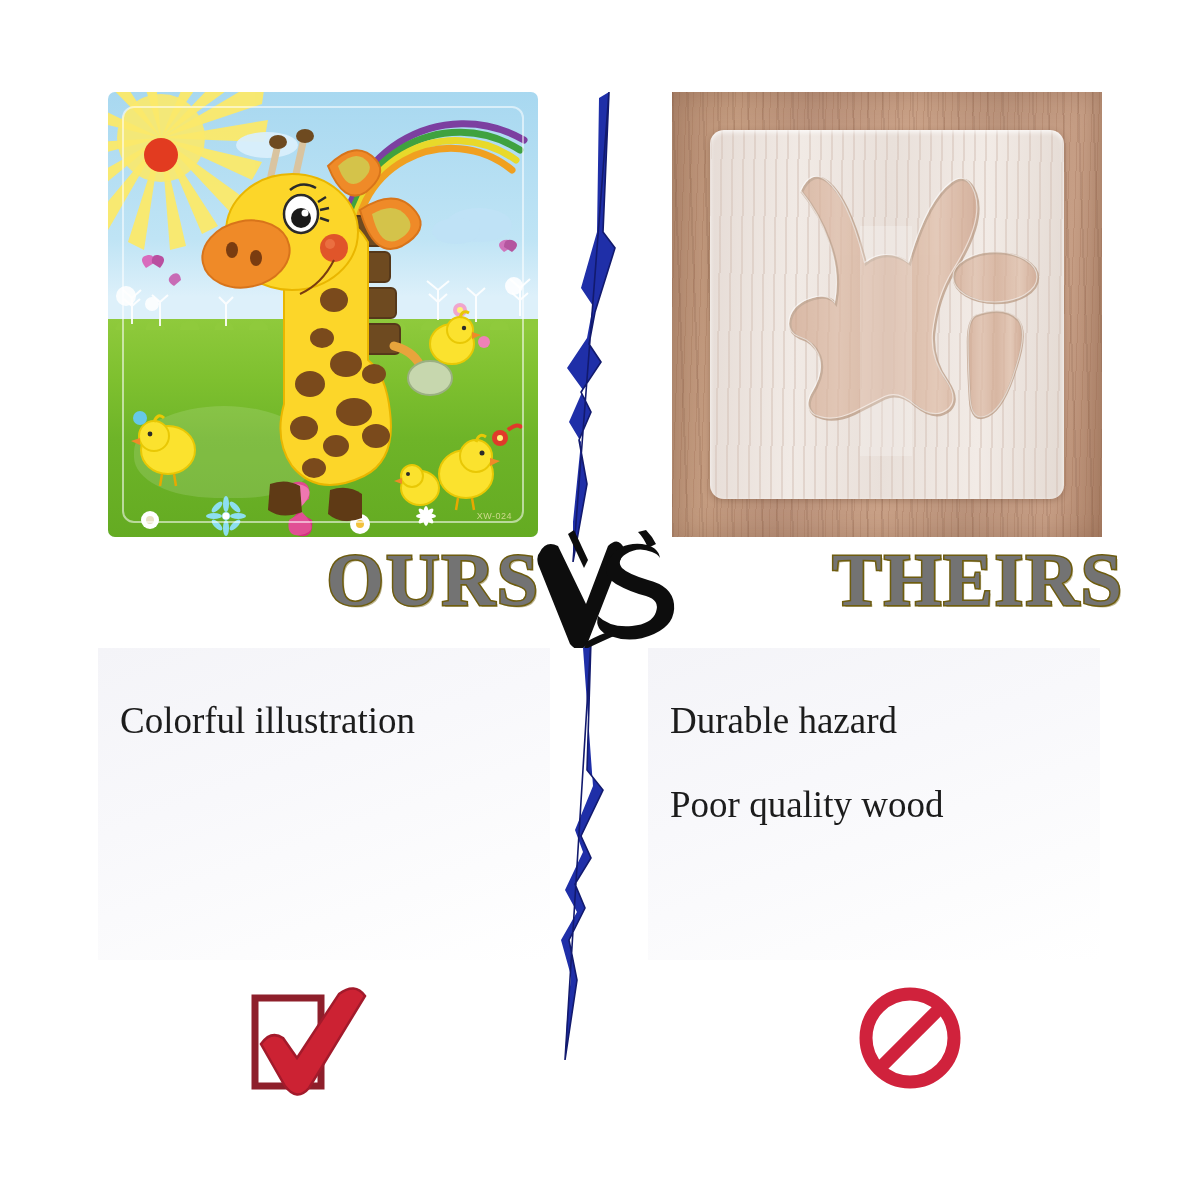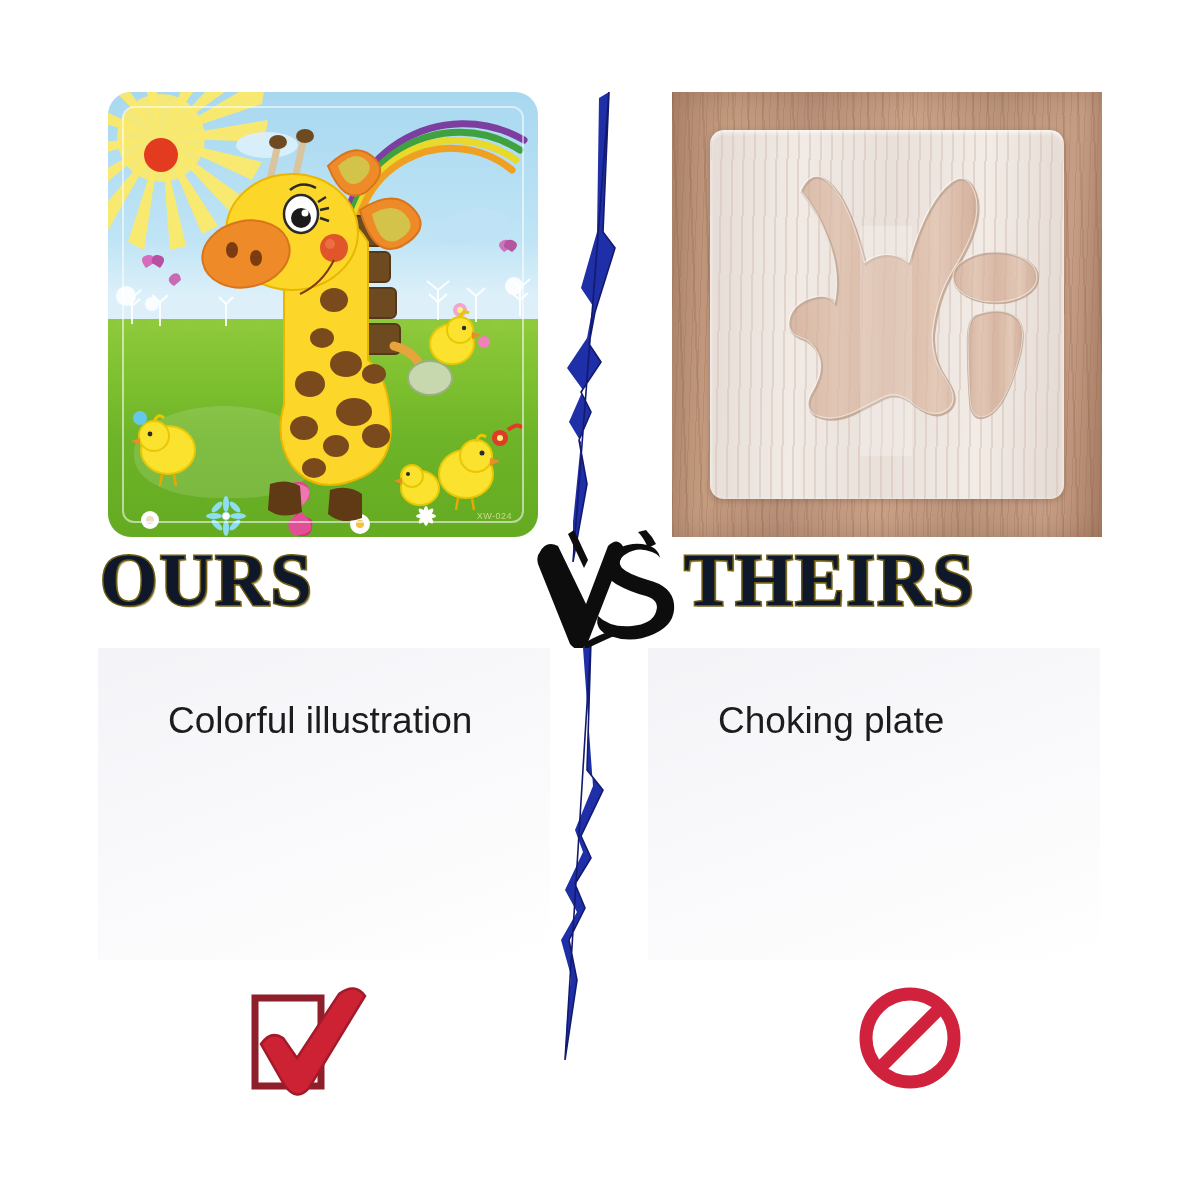--- a/index.html
+++ b/index.html
@@ -22,21 +22,21 @@
     width: 430px;
     height: 445px;
   }
   #ours-image  { left: 108px; }
   #theirs-image{ left: 672px; }
 
   
   .puzzle {
     position: absolute;
     inset: 0;
-    border-radius: 23px;
+    border-radius: 7px;
     overflow: hidden;
     background: linear-gradient(#a8d8f0 0%, #bfe4f5 33%, #ddf0fa 46%, #ddf0fa 47%);
   }
   .puzzle-inner-frame {
     position: absolute;
     left: 14px; top: 14px; right: 14px; bottom: 14px;
     border: 2px solid rgba(255,255,255,.55);
     border-radius: 12px;
     z-index: 9;
     pointer-events: none;
@@ -149,27 +149,27 @@
     width: 150px;
     height: 120px;
     z-index: 14;
   }
 
   
   .heading {
     position: absolute;
     top: 543px;
     width: 440px;
-    text-align: left;
+    text-align: right;
     font-family: "Liberation Serif", serif;
     font-weight: bold;
     font-size: 74px;
     line-height: 74px;
     letter-spacing: 2px;
-    color: #0f172a;
+    color: #737373;
     -webkit-text-stroke: 3px #6e5d10;
     paint-order: stroke fill;
     text-shadow:
        2px 2px 0 rgba(110,93,16,.45),
       -1px -1px 0 rgba(110,93,16,.25);
     z-index: 12;
     white-space: nowrap;
   }
   #ours-heading   { left: 100px; }
   #theirs-heading { left: 684px; }
@@ -186,27 +186,26 @@
   }
   #ours-features   { left: 98px; }
   #theirs-features { left: 648px; }
 
   .feature-list {
     list-style: none;
     margin: 0;
     padding: 52px 0 0 22px;
   }
   .feature-item {
-    font-family: Liberation Sans, sans-serif;
+    font-family: Liberation Serif, serif;
     font-size: 37px;
     line-height: 41px;
     color: #1c1c1c;
     margin-bottom: 43px;
     white-space: nowrap;
-    margin-left: 48px;
   }
 
   
   .verdict {
     position: absolute;
     top: 982px;
     width: 170px;
     height: 115px;
     z-index: 8;
   }
@@ -524,21 +523,22 @@
 <div class="heading" id="theirs-heading">THEIRS</div>
 
 <div class="feature-panel" id="ours-features">
   <ul class="feature-list">
     <li class="feature-item">Colorful illustration</li>
   </ul>
 </div>
 
 <div class="feature-panel" id="theirs-features">
   <ul class="feature-list">
-    <li class="feature-item">Choking plate</li>
+    <li class="feature-item">Durable hazard</li>
+    <li class="feature-item">Poor quality wood</li>
   </ul>
 </div>
 
 <svg class="verdict" id="ours-verdict" viewBox="0 0 170 115">
   <rect x="20" y="16" width="66" height="88" fill="none" stroke="#8e1f2b" stroke-width="7"></rect>
   <path d="M26,62 q10,-14 22,-6 l14,20 l42,-64 q16,-12 26,2 l-56,92 q-12,14 -24,-2z" fill="#cc2233" stroke="#a31a2b" stroke-width="2.5"></path>
 </svg>
 
 <svg class="verdict" id="theirs-verdict" viewBox="0 0 170 115">
   <circle cx="85" cy="56" r="44" fill="none" stroke="#d0223c" stroke-width="13"></circle>

